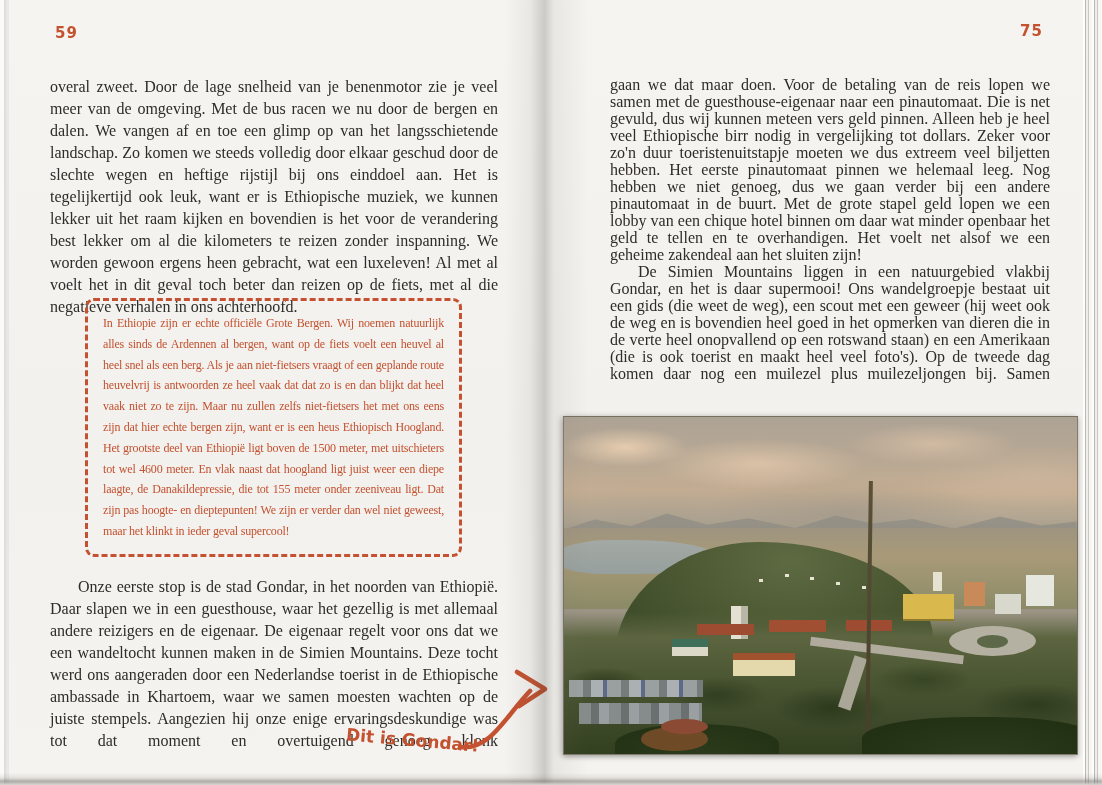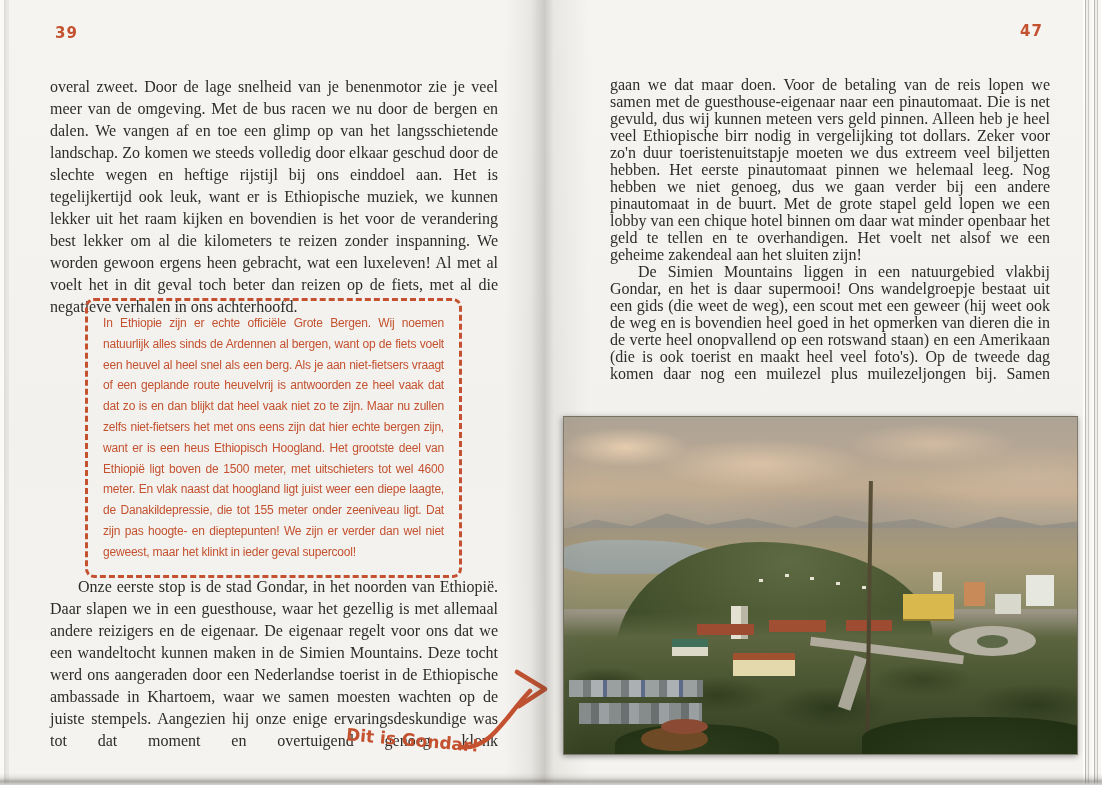--- a/index.html
+++ b/index.html
@@ -48,21 +48,21 @@
   .cont-justify{text-align-last:justify}
 
   .notebox{
     position:absolute;
     left:85px;top:298px;width:377px;
     border:3px dashed var(--accent);
     border-radius:9px;
     padding:12px 15px;
   }
   .notebox .note-text{
-    font-family:Liberation Sans, sans-serif;
+    font-family:Liberation Serif, serif;
     font-size:12px;
     line-height:20.8px;
     letter-spacing:-0.2px;
     color:var(--accent);
     text-align:justify;
   }
 
   .annotation{
     position:absolute;
     left:346px;top:730px;
@@ -136,21 +136,21 @@
     background:linear-gradient(90deg,#fbfaf8 0 4px,#dededa 4px 6px,rgba(0,0,0,.05) 6px 9px,rgba(0,0,0,0) 9px)}
   .edge-right{position:absolute;right:0;top:0;width:19px;height:785px;
     background:repeating-linear-gradient(90deg,#fdfdfc 0 2px,#b9b8b5 2px 3px,#efeeeb 3px 5px,#c9c8c5 5px 6px,#f7f6f3 6px 9px)}
   .edge-bottom{position:absolute;left:0;bottom:0;width:1102px;height:12px;
     background:linear-gradient(180deg,rgba(0,0,0,0) 0%,rgba(120,115,108,.15) 40%,rgba(90,86,80,.45) 70%,#d8d6d2 100%)}
 </style>
 </head>
 <body>
 
 <div class="page left">
-  <div class="page-number pn-left">39</div>
+  <div class="page-number pn-left">59</div>
 
   <div class="bodycol col-left">
     <p>overal zweet. Door de lage snelheid van je benenmotor zie je veel meer van de omgeving. Met de bus racen we nu door de bergen en dalen. We vangen af en toe een glimp op van het langsschietende landschap. Zo komen we steeds volledig door elkaar geschud door de slechte wegen en heftige rijstijl bij ons einddoel aan. Het is tegelijkertijd ook leuk, want er is Ethiopische muziek, we kunnen lekker uit het raam kijken en bovendien is het voor de verandering best lekker om al die kilometers te reizen zonder inspanning. We worden gewoon ergens heen gebracht, wat een luxeleven! Al met al voelt het in dit geval toch beter dan reizen op de fiets, met al die negatieve verhalen in ons achterhoofd.</p>
   </div>
 
   <div class="notebox">
     <div class="note-text">In Ethiopie zijn er echte officiële Grote Bergen. Wij noemen natuurlijk alles sinds de Ardennen al bergen, want op de fiets voelt een heuvel al heel snel als een berg. Als je aan niet-fietsers vraagt of een geplande route heuvelvrij is antwoorden ze heel vaak dat dat zo is en dan blijkt dat heel vaak niet zo te zijn. Maar nu zullen zelfs niet-fietsers het met ons eens zijn dat hier echte bergen zijn, want er is een heus Ethiopisch Hoogland. Het grootste deel van Ethiopië ligt boven de 1500 meter, met uitschieters tot wel 4600 meter. En vlak naast dat hoogland ligt juist weer een diepe laagte, de Danakildepressie, die tot 155 meter onder zeeniveau ligt. Dat zijn pas hoogte- en dieptepunten! We zijn er verder dan wel niet geweest, maar het klinkt in ieder geval supercool!</div>
   </div>
 
   <div class="bodycol" style="left:50px;top:576px;width:448px">
@@ -158,21 +158,21 @@
   </div>
 
   <div class="annotation">Dit is Gondar!</div>
   <svg class="arrow-svg" viewBox="0 0 130 125">
     <path d="M20,92 C50,96 65,62 90,36" fill="none" stroke="#c4512f" stroke-width="4.6" stroke-linecap="round"></path>
     <path d="M77,17 L105,34 L79,51" fill="none" stroke="#c4512f" stroke-width="4.6" stroke-linecap="round" stroke-linejoin="round"></path>
   </svg>
 </div>
 
 <div class="page right">
-  <div class="page-number pn-right">47</div>
+  <div class="page-number pn-right">75</div>
 
   <div class="bodycol col-right">
     <p>gaan we dat maar doen. Voor de betaling van de reis lopen we samen met de guesthouse-eigenaar naar een pinautomaat. Die is net gevuld, dus wij kunnen meteen vers geld pinnen. Alleen heb je heel veel Ethiopische birr nodig in vergelijking tot dollars. Zeker voor zo'n duur toeristenuitstapje moeten we dus extreem veel biljetten hebben. Het eerste pinautomaat pinnen we helemaal leeg. Nog hebben we niet genoeg, dus we gaan verder bij een andere pinautomaat in de buurt. Met de grote stapel geld lopen we een lobby van een chique hotel binnen om daar wat minder openbaar het geld te tellen en te overhandigen. Het voelt net alsof we een geheime zakendeal aan het sluiten zijn!</p>
     <p class="indent cont-justify">De Simien Mountains liggen in een natuurgebied vlakbij Gondar, en het is daar supermooi! Ons wandelgroepje bestaat uit een gids (die weet de weg), een scout met een geweer (hij weet ook de weg en is bovendien heel goed in het opmerken van dieren die in de verte heel onopvallend op een rotswand staan) en een Amerikaan (die is ook toerist en maakt heel veel foto's). Op de tweede dag komen daar nog een muilezel plus muilezeljongen bij. Samen</p>
   </div>
 
   <div class="photo">
     <div class="ph-clouds"></div>
     <div class="ph-mountains"></div>
     <div class="ph-midland"></div>

